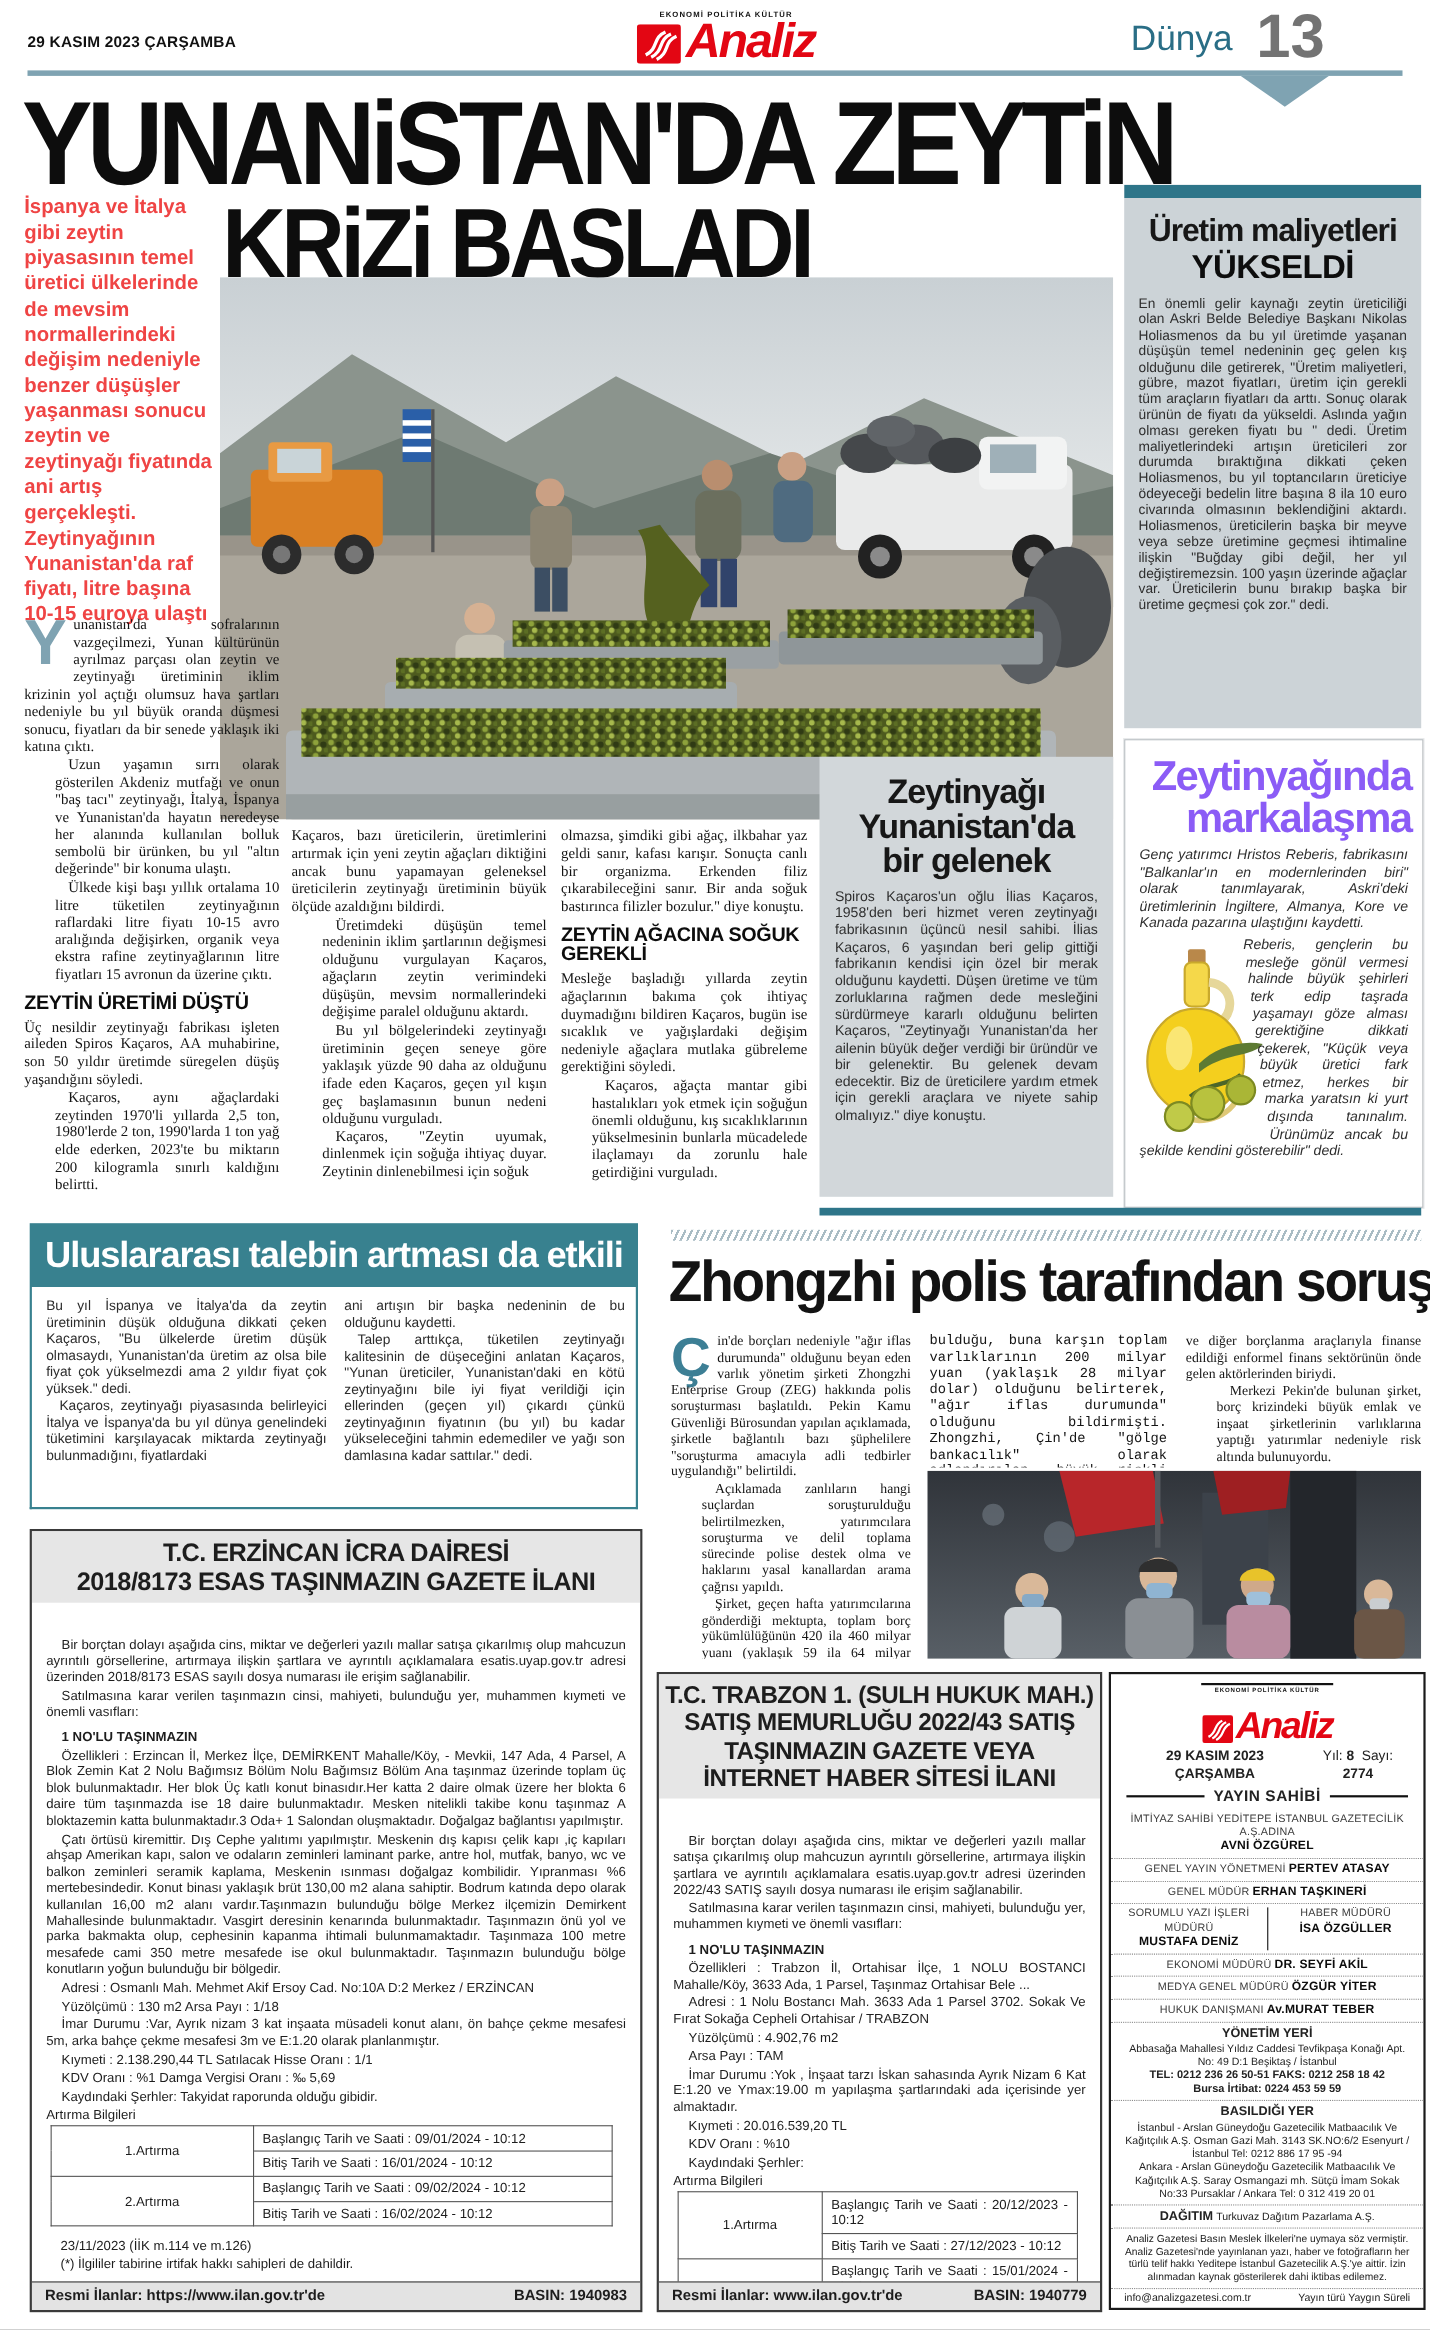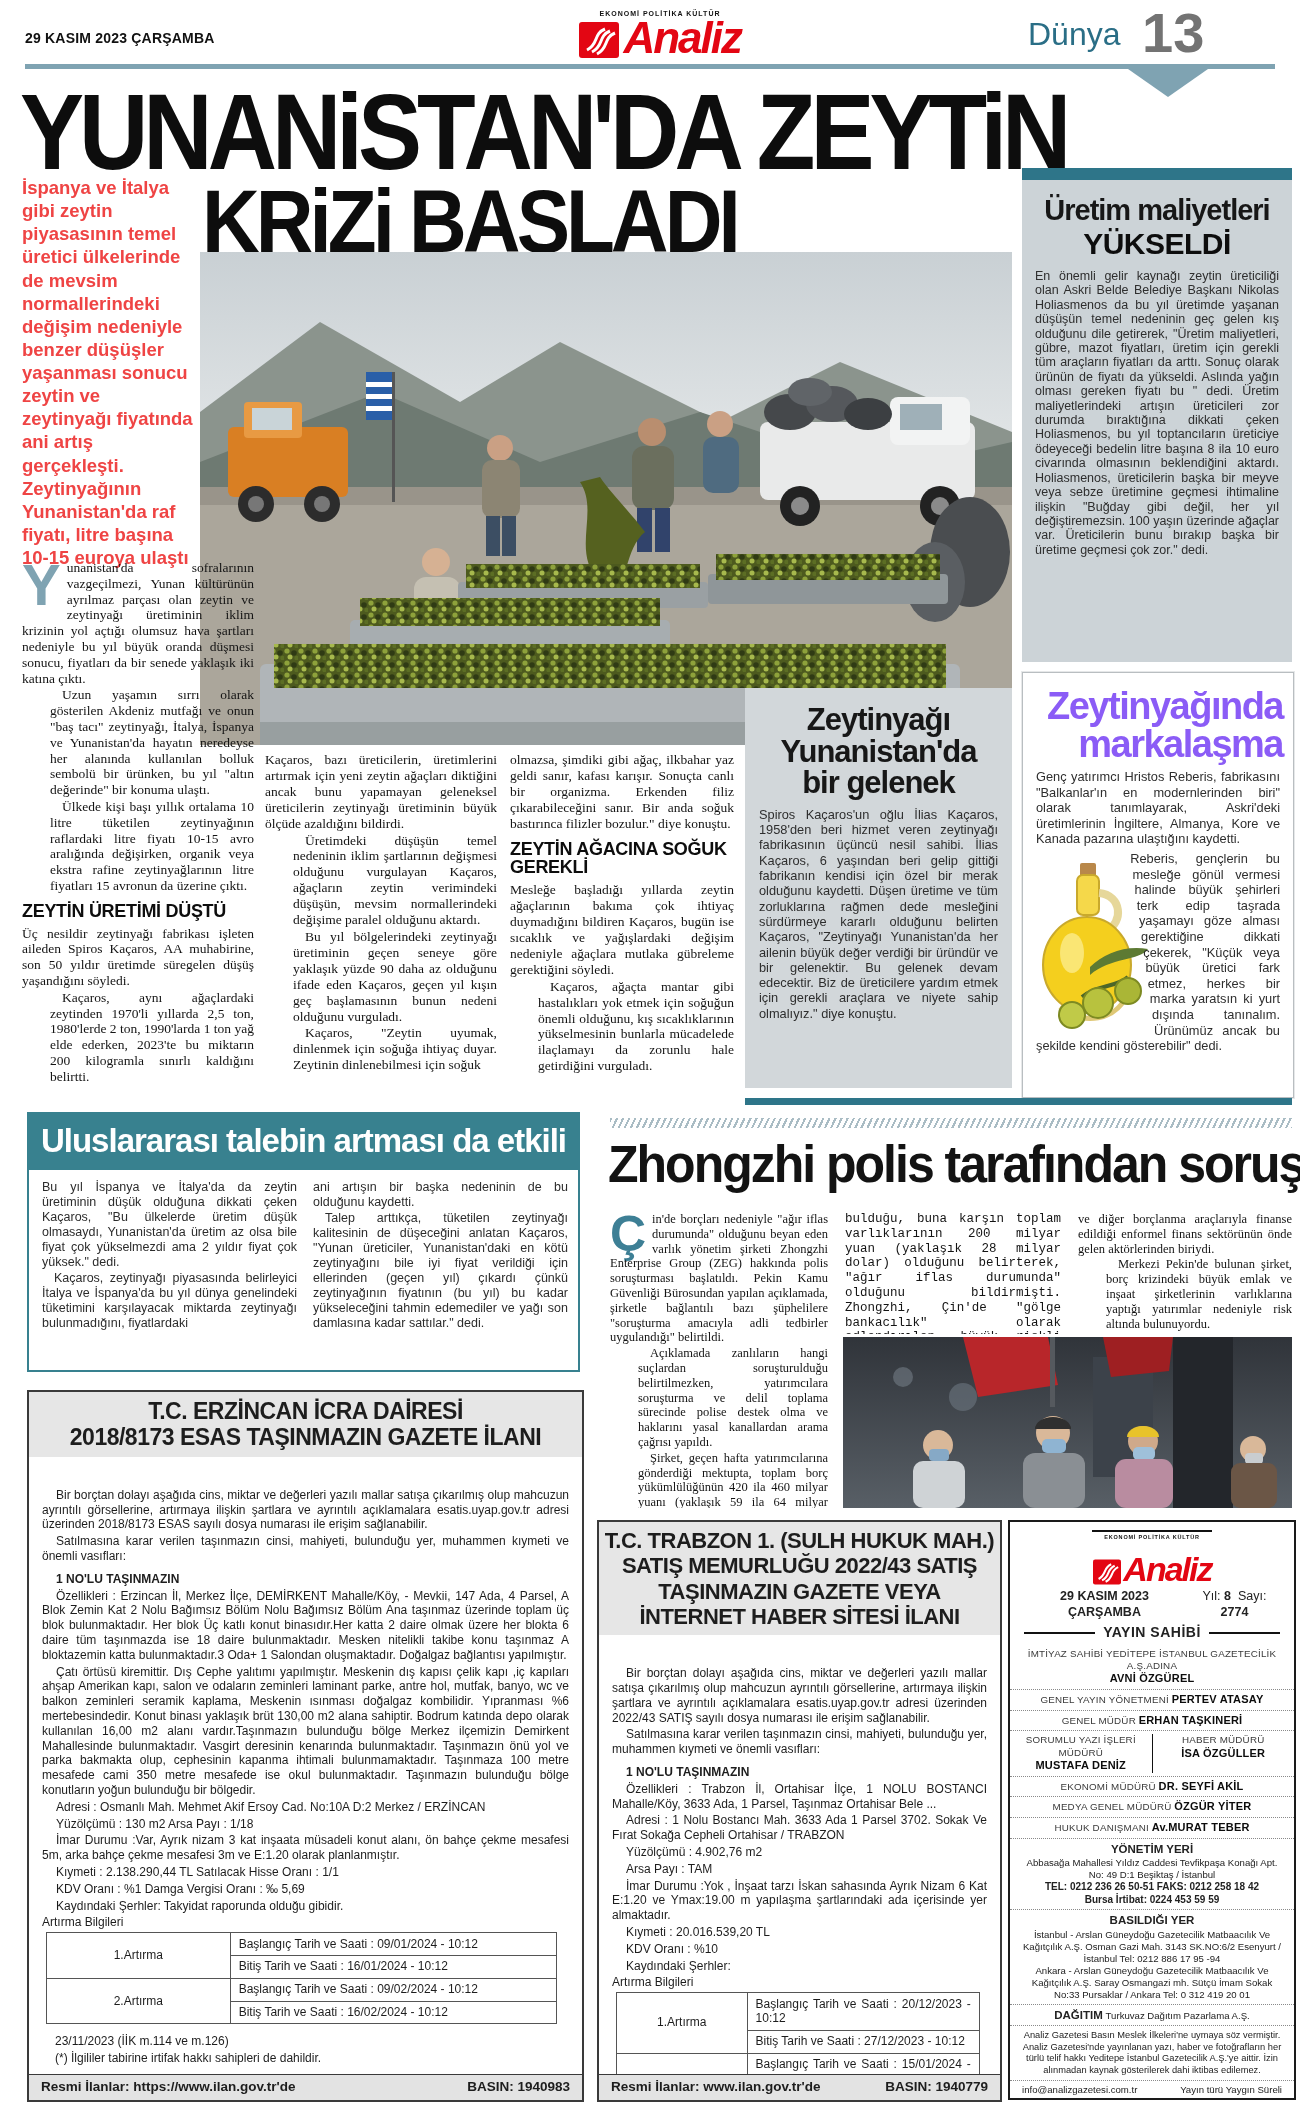--- a/index.html
+++ b/index.html
@@ -56,21 +56,21 @@
   .pt-title{margin:16px 18px 8px;text-align:center;font-size:31px;line-height:1.02;font-weight:600;
             letter-spacing:-1px;color:#171717;}
   .pt-body{margin:0 14px;font-size:12.8px;line-height:15.3px;text-align:justify;color:#2e2e2e;}
 
   
   .panel-brand{left:1022px;top:672px;width:270px;height:424px;background:#fff;border:1px solid #b9bec1;
                box-shadow:0 0 0 1px #e6e8e9;overflow:hidden;}
   .pb-title{margin:14px 10px 6px;text-align:right;font-size:38px;line-height:1.0;font-weight:800;
             letter-spacing:-1.5px;color:#8b5cf6;}
   .pb-body{margin:0 13px;font-size:12.8px;line-height:15.6px;text-align:justify;color:#2e2e2e;}
-  .pb-body p{margin:0 0 4px;}
+  .pb-body p{margin:0 0 4px;font-style:italic;}
   .bottle{float:left;margin:6px 6px 0 -6px;shape-outside:polygon(0 0,78% 0,100% 100%,0 100%);}
   .teal-divider{left:745px;top:1098px;width:547px;height:7px;background:#2e7589;}
 
   
   .intl-box{left:27px;top:1112px;width:553px;height:262px;}
   .intl-head{height:58px;background:#38818f;color:#fff;display:flex;align-items:center;justify-content:center;
              font-size:33px;font-weight:800;letter-spacing:-1px;}
   .intl-body{position:relative;height:200px;border:2px solid #38818f;border-top:none;background:#fff;overflow:hidden;}
   .intl-col{position:absolute;top:10px;width:255px;font-size:12.5px;line-height:15px;text-align:justify;color:#2c2c2c;}
   .intl-col p{margin:0;}

